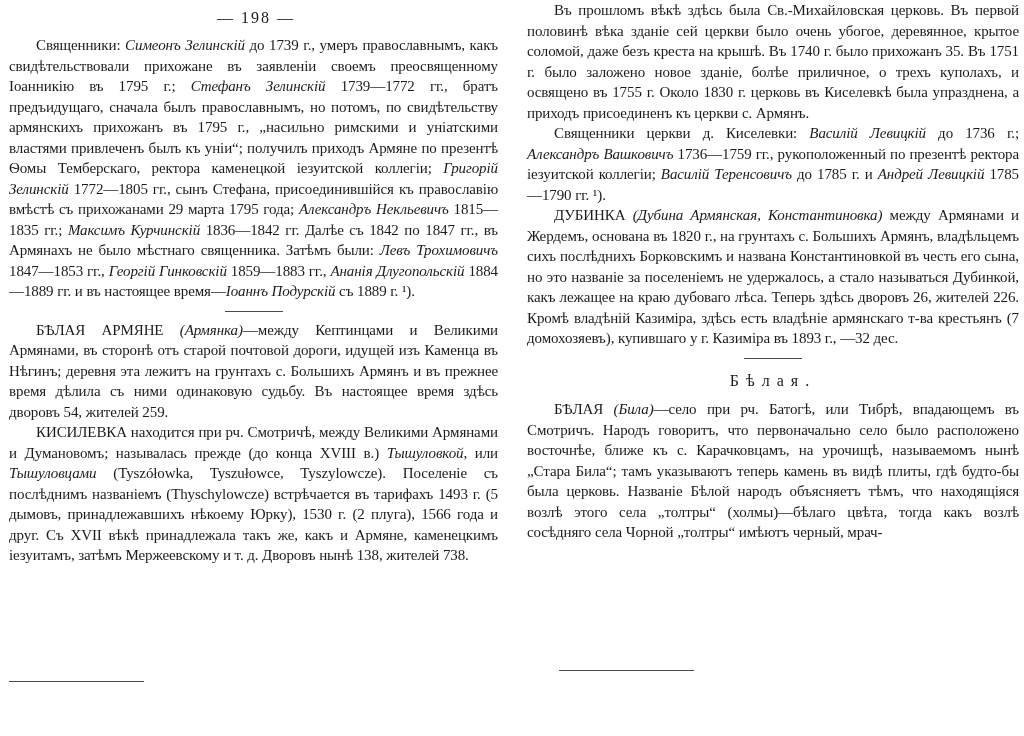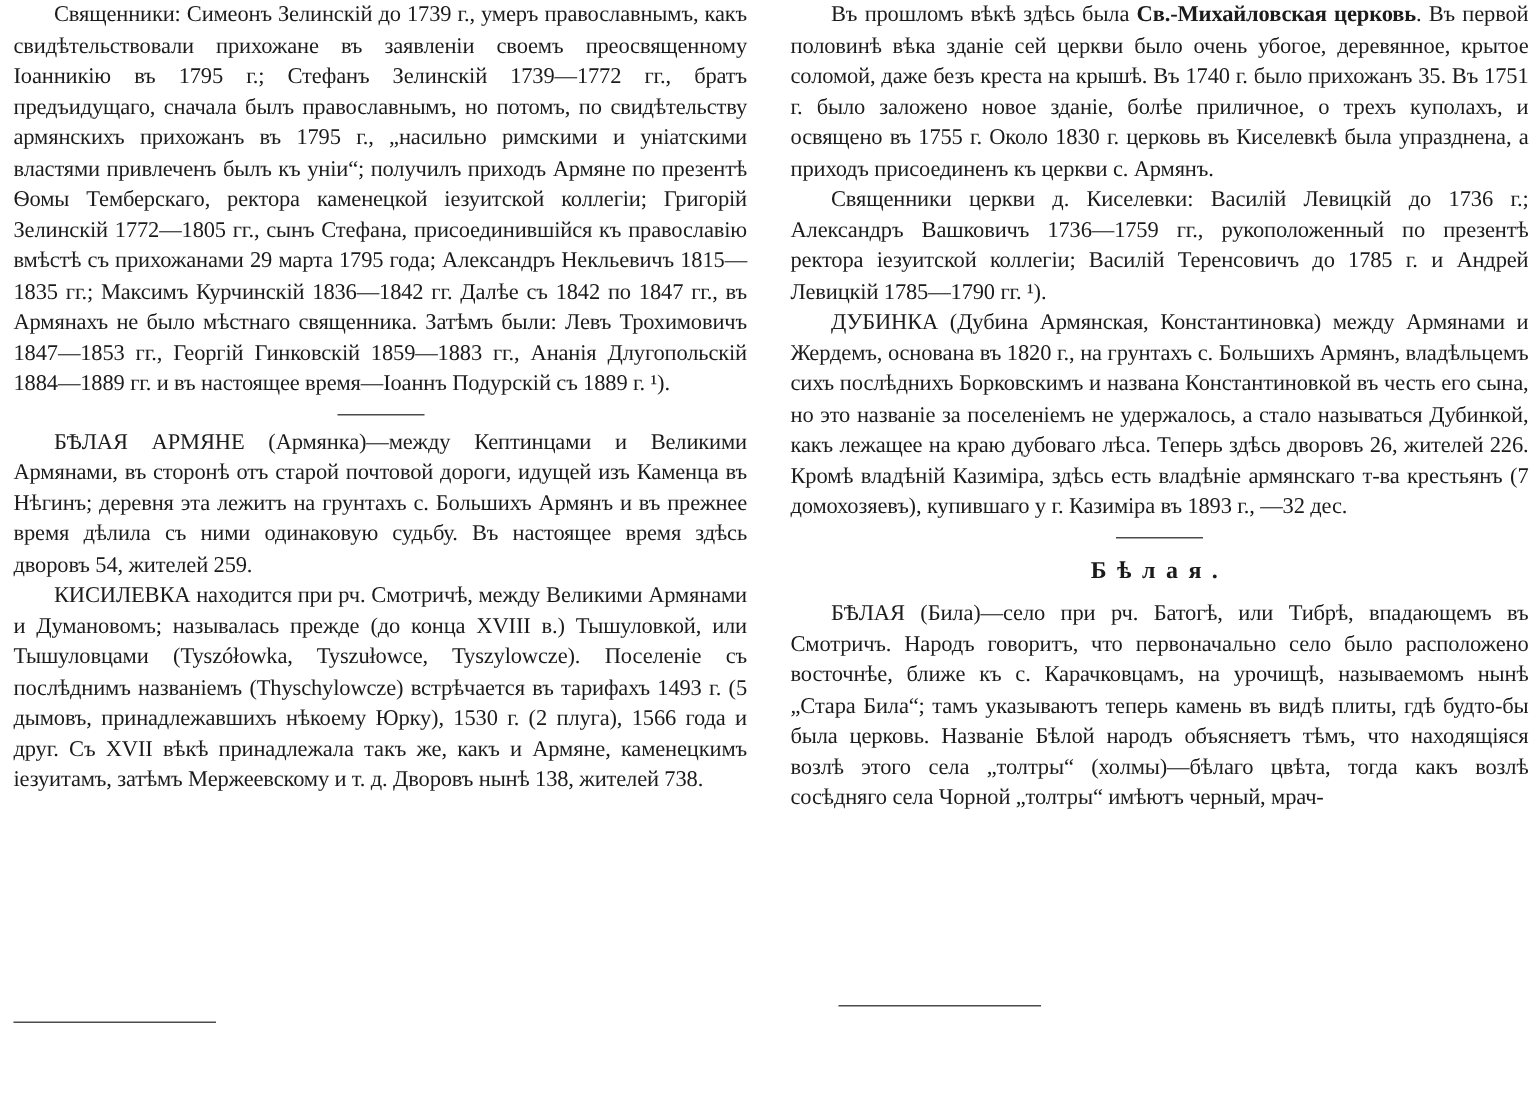--- a/index.html
+++ b/index.html
@@ -26,30 +26,30 @@
   }
   .page-left .content{margin:0 14px 0 9px;}
   .page-right .content{margin:0 5px 0 15px;}
   .content{
     text-align:justify;
     font-size:15px;
     line-height:20.5px;
     letter-spacing:-0.1px;
   }
   .para{margin:0;text-indent:27px;}
-  .it{}
-  .bd{font-weight:bold;}
+  .it{font-style:italic;}
+  .bd{font-weight:normal;}
   .divider{
     width:58px;height:0;
     border-top:1px solid #4a4a4a;
     margin:9px auto 8px auto;
   }
   .section-heading{
     text-align:center;
-    font-weight:bold;
+    font-weight:normal;
     font-size:16px;
     letter-spacing:7px;
     margin:12px 0 8px 0;
     text-indent:0;
   }
   .footnote{position:absolute;}
   .page-left .footnote{left:9px;top:681px;width:490px;}
   .page-right .footnote{left:15px;top:670px;width:492px;}
   .footnote-rule{
     width:135px;height:0;
@@ -64,20 +64,21 @@
     text-align:justify;
     text-indent:42px;
   }
 </style>
 </head>
 <body>
 
 <div class="sheet">
 
   <section class="page page-left">
+    <div class="page-number">— 198 —</div>
     <div class="content">
         <p class="para"><span>Священники: </span><span class="it">Симеонъ Зелинскій</span><span> до 1739 г., умеръ православнымъ, какъ свидѣтельствовали прихожане въ заявленіи своемъ преосвященному Іоанникію въ 1795 г.; </span><span class="it">Стефанъ Зелинскій</span><span> 1739—1772 гг., братъ предъидущаго, сначала былъ православнымъ, но потомъ, по свидѣтельству армянскихъ прихожанъ въ 1795 г., „насильно римскими и уніатскими властями привлеченъ былъ къ уніи“; получилъ приходъ Армяне по презентѣ Ѳомы Темберскаго, ректора каменецкой іезуитской коллегіи; </span><span class="it">Григорій Зелинскій</span><span> 1772—1805 гг., сынъ Стефана, присоединившійся къ православію вмѣстѣ съ прихожанами 29 марта 1795 года; </span><span class="it">Александръ Некльевичъ</span><span> 1815—1835 гг.; </span><span class="it">Максимъ Курчинскій</span><span> 1836—1842 гг. Далѣе съ 1842 по 1847 гг., въ Армянахъ не было мѣстнаго священника. Затѣмъ были: </span><span class="it">Левъ Трохимовичъ</span><span> 1847—1853 гг., </span><span class="it">Георгій Гинковскій</span><span> 1859—1883 гг., </span><span class="it">Ананія Длугопольскій</span><span> 1884—1889 гг. и въ настоящее время—</span><span class="it">Іоаннъ Подурскій</span><span> съ 1889 г. ¹).</span></p>
         <div class="divider"></div>
         <p class="para"><span>БѢЛАЯ АРМЯНЕ </span><span class="it">(Армянка)</span><span>—между Кептинцами и Великими Армянами, въ сторонѣ отъ старой почтовой дороги, идущей изъ Каменца въ Нѣгинъ; деревня эта лежитъ на грунтахъ с. Большихъ Армянъ и въ прежнее время дѣлила съ ними одинаковую судьбу. Въ настоящее время здѣсь дворовъ 54, жителей 259.</span></p>
         <p class="para"><span>КИСИЛЕВКА находится при рч. Смотричѣ, между Великими Армянами и Думановомъ; называлась прежде (до конца XVIII в.) </span><span class="it">Тышуловкой</span><span>, или </span><span class="it">Тышуловцами</span><span> (Tyszółowka, Tyszułowce, Tyszylowcze). Поселеніе съ послѣднимъ названіемъ (Thyschylowcze) встрѣчается въ тарифахъ 1493 г. (5 дымовъ, принадлежавшихъ нѣкоему Юрку), 1530 г. (2 плуга), 1566 года и друг. Съ XVII вѣкѣ принадлежала такъ же, какъ и Армяне, каменецкимъ іезуитамъ, затѣмъ Мержеевскому и т. д. Дворовъ нынѣ 138, жителей 738.</span></p>
       </div>
     <div class="footnote">
       <div class="footnote-rule"></div>
     </div>
   </section>

